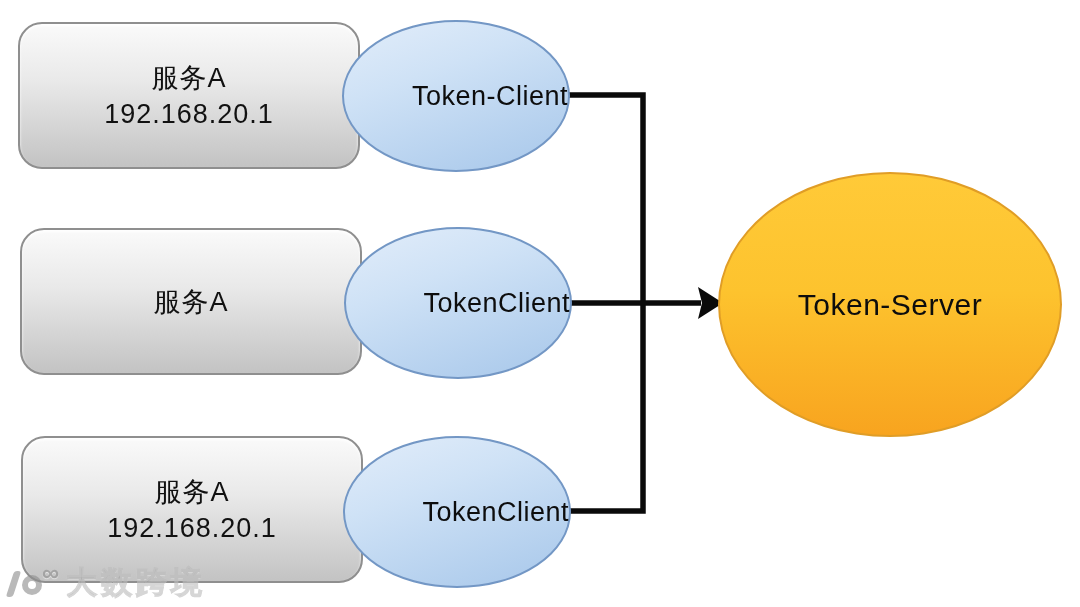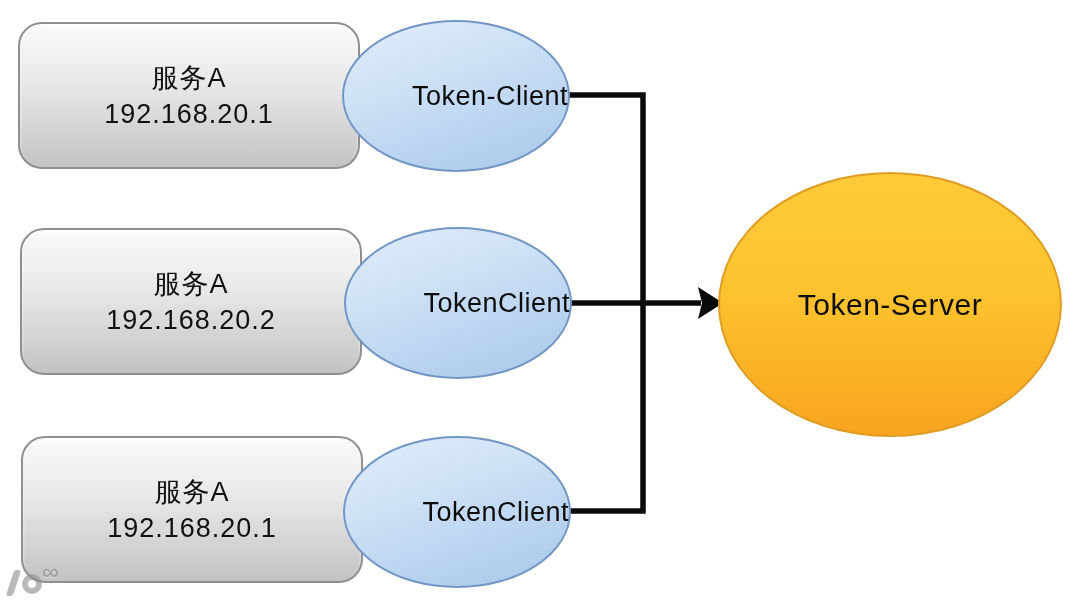--- a/index.html
+++ b/index.html
@@ -155,21 +155,20 @@
     <polygon points="698,287 723,303 698,319 702,303" fill="#0a0a0a"></polygon>
   </svg>
 
   <div class="service-rect rect-1">
     <div class="svc-name">服务A</div>
     <div class="svc-ip">192.168.20.1</div>
   </div>
 
   <div class="service-rect rect-2">
     <div class="svc-name">服务A</div>
-    <div class="svc-ip">192.168.20.2</div>
   </div>
 
   <div class="service-rect rect-3">
     <div class="svc-name">服务A</div>
     <div class="svc-ip">192.168.20.1</div>
   </div>
 
   <div class="client-ellipse ell-1">
     <span class="client-label">Token-Client</span>
   </div>
@@ -185,15 +184,16 @@
   <div class="server-ellipse">
     <span class="server-label">Token-Server</span>
   </div>
 
   <div class="watermark">
     <span class="wm-logo">
       <span class="wm-bar"></span>
       <span class="wm-ring"></span>
       <span class="wm-inf">∞</span>
     </span>
+    <span class="wm-text">大数跨境</span>
   </div>
 
 </div>
 
 </body></html>

